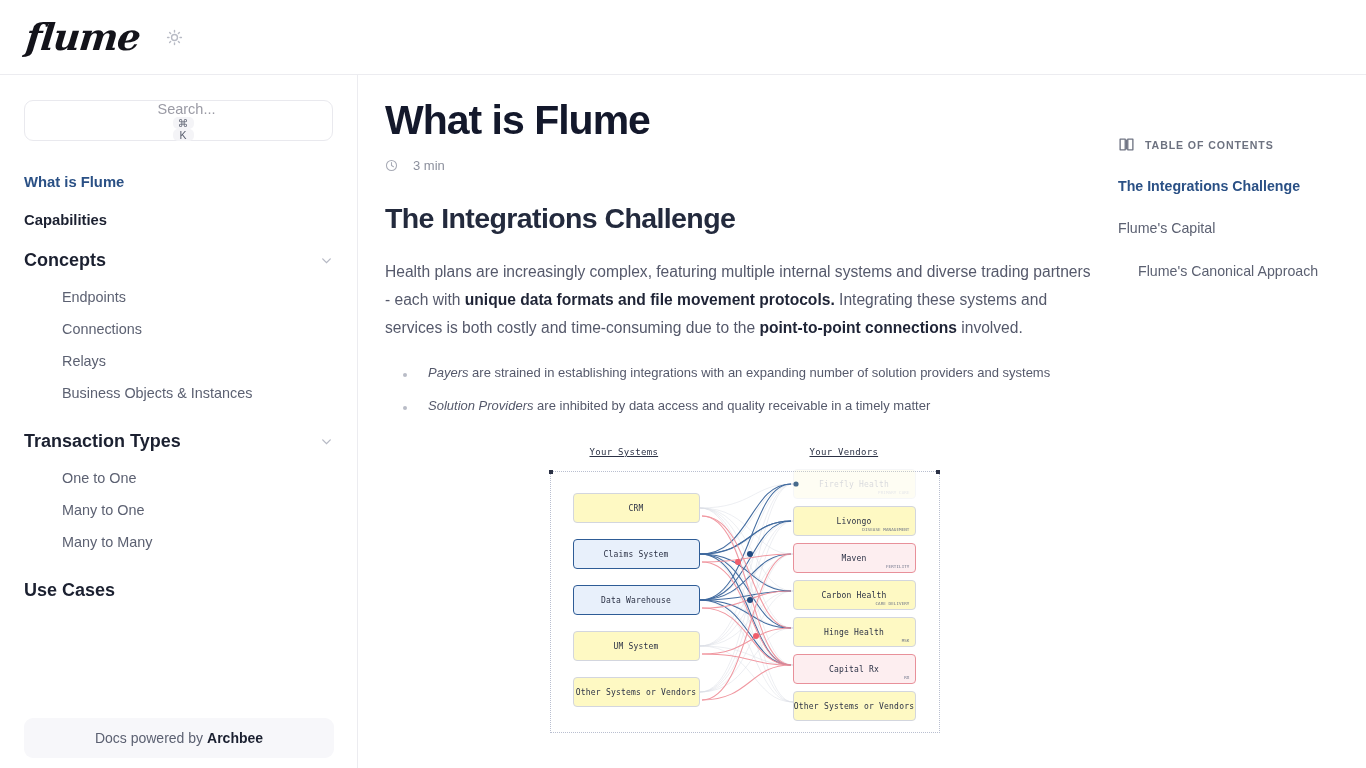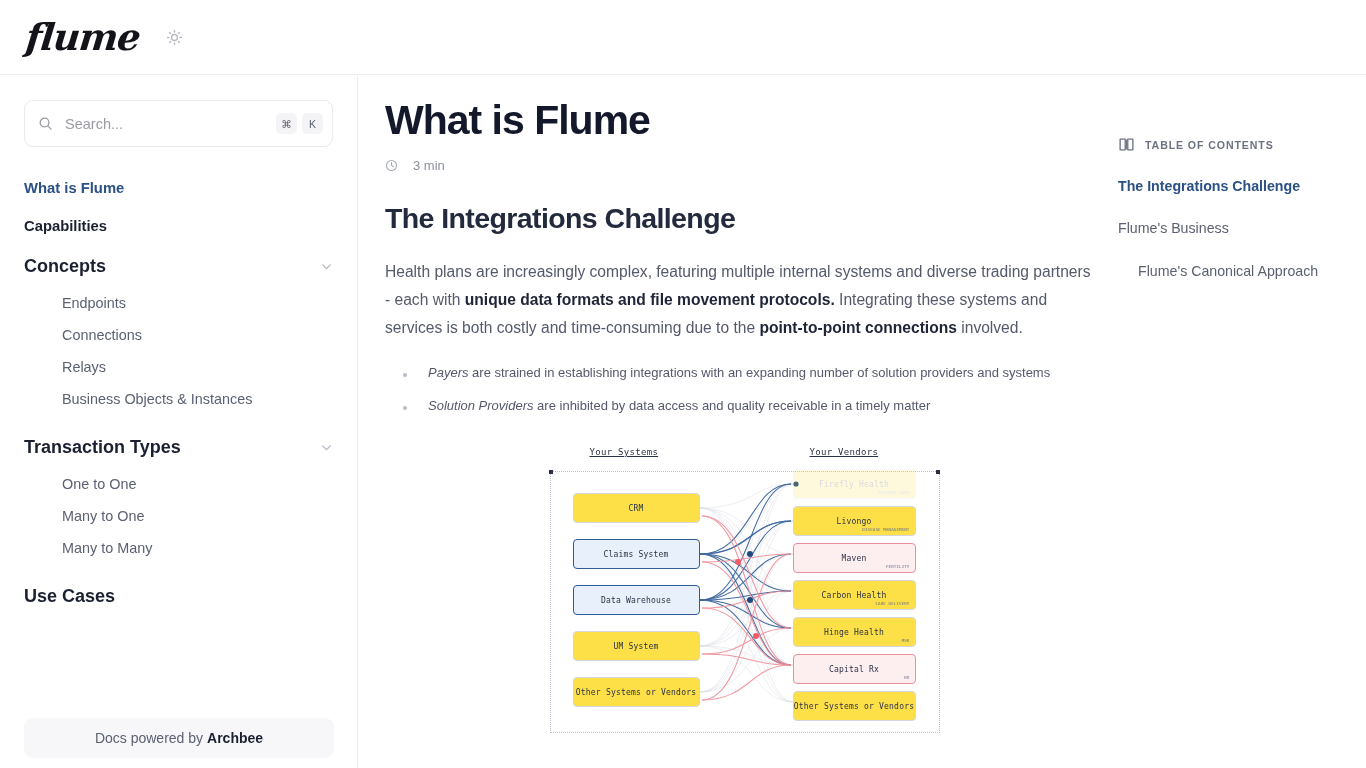--- a/index.html
+++ b/index.html
@@ -40,27 +40,28 @@
   
   .sidebar {
     position: absolute; top: 75px; left: 0;
     width: 358px; height: 693px;
     background: #ffffff;
     border-right: 1px solid #ececf0;
     overflow: hidden;
   }
   .search-box {
     margin: 25px 24px 0 24px;
-    height: 47px;
+    height: 41px;
     border: 1px solid #e9e9ee;
     border-radius: 9px;
     display: flex; align-items: center;
     padding: 0 9px 0 13px;
     background: #fff;
     cursor: text;
+    flex-direction: column;
   }
   .search-placeholder {
     flex: 1;
     margin-left: 12px;
     font-size: 14.5px;
     color: #9b9ba5;
   }
   .kbd {
     min-width: 21px; height: 21px;
     background: #f4f4f7;
@@ -206,21 +207,21 @@
   .corner {
     position: absolute;
     width: 4px; height: 4px;
     background: #2b3145;
   }
   .dbox {
     position: absolute;
     height: 30px;
     border: 1px solid #d3d6de;
     border-radius: 4px;
-    background: #fde047;
+    background: #fef9c3;
     display: flex; align-items: center; justify-content: center;
     font-size: 8px;
     color: #2b3145;
     letter-spacing: 0.2px;
   }
   .dbox.blue { border-color: #2e5c96; border-width: 1.5px; background: #e8f0fb; }
   .dbox.red  { border-color: #e8909a; border-width: 1.5px; background: #fdeef0; }
   .dbox.ghost { opacity: 0.18; }
   .dtag {
     position: absolute;
@@ -470,17 +471,17 @@
 
   <div class="toc">
     <div class="toc-head">
       <svg width="17" height="17" viewBox="0 0 24 24" fill="none" stroke="#707584" stroke-width="1.9" stroke-linejoin="round">
         <path d="M3 4.5h7.2v15H3zM13.8 4.5H21v15h-7.2z"></path>
           <path d="M12 5v14"></path>
       </svg>
       <span>TABLE OF CONTENTS</span>
     </div>
     <a class="toc-item active">The Integrations Challenge</a>
-    <a class="toc-item">Flume's Business</a>
+    <a class="toc-item">Flume's Capital</a>
     <a class="toc-item sub">Flume's Canonical Approach</a>
   </div>
 
 </div>
 
 </body></html>

